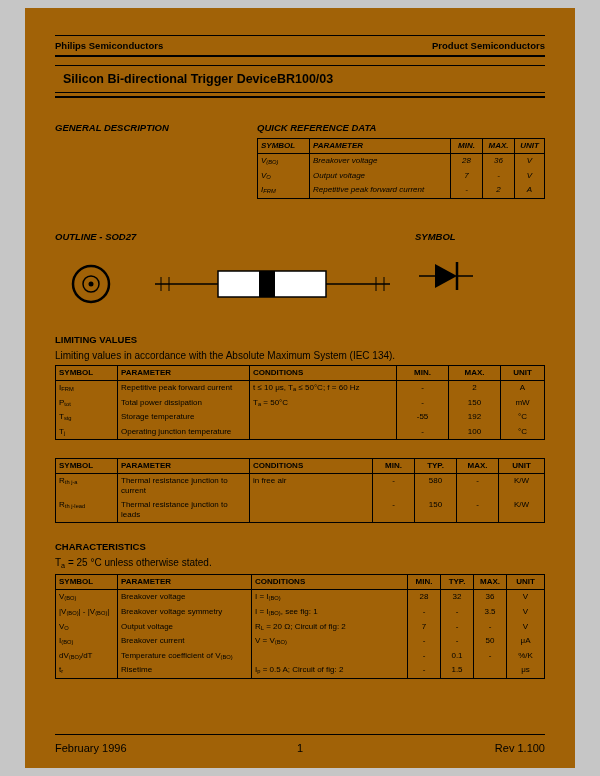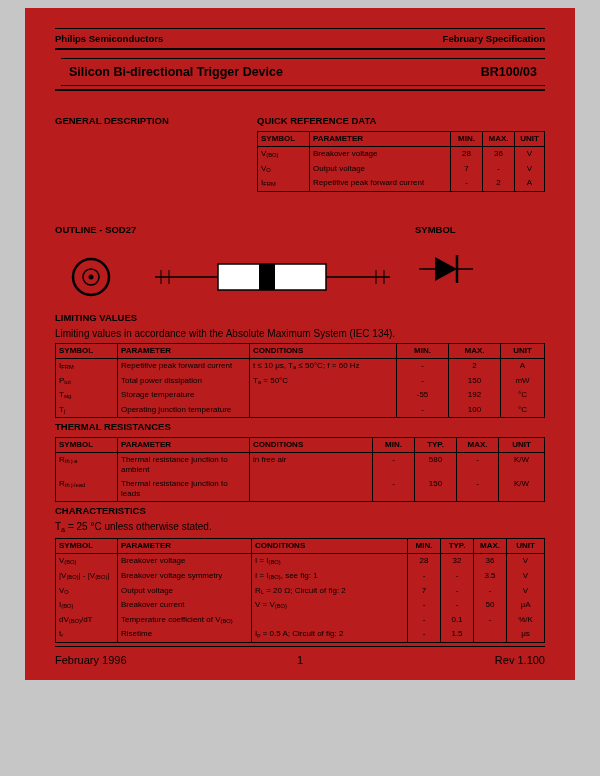--- a/index.html
+++ b/index.html
@@ -5,63 +5,63 @@
   * { box-sizing: border-box; }
   html, body { margin: 0; padding: 0; }
   body {
     width: 600px; height: 776px;
     background: #c6c6c6;
     font-family: "Liberation Sans", sans-serif;
     color: #000;
   }
   .page {
     position: absolute; left: 25px; top: 8px;
-    width: 550px; height: 672px;
-    background: #b91c1c;
-    padding: 20px 30px 14px 30px;
+    width: 550px; height: 760px;
+    background: #a16207;
+    padding: 27px 30px 14px 30px;
     overflow: hidden;
   }
   .rule-thin  { border-top: 1px solid #000; }
   .rule-med   { border-top: 2px solid #000; }
 
   .pg-header {
     display: flex; justify-content: space-between;
     font-size: 9.5px; font-weight: bold;
     padding: 4px 0 4px 0;
   }
   .title-bar {
     margin-top: 8px;
     border-top: 1px solid #000;
     border-bottom: 1px solid #000;
     padding: 6px 8px;
-    display: flex; justify-content: space-between;
-    font-size: 12.5px; font-weight: bold; margin-left: 6px;
+    display: flex; justify-content: flex-start;
+    font-size: 12.5px; font-weight: bold;
   }
   .after-title { margin-top: 3px; }
 
   h3 {
     font-size: 9.5px; font-weight: bold;
     margin: 0 0 5px 0; padding: 0;
   }
   .note { font-size: 10px; margin: 0 0 4px 0; }
 
-  .two-col { display: flex; margin-top: 24px; }
+  .two-col { display: flex; margin-top: 24px; font-style: italic; }
   .col-left { width: 186px; flex: none; }
   .col-right { flex: 1; margin-left: 16px; }
   .col-left p {
     margin: 0; font-size: 8px; line-height: 1.35;
     text-align: justify;
   }
 
   .outline-row { margin-top: 32px; }
   .col-outline { flex: 1; }
   .col-symbol { width: 130px; flex: none; }
   .drawing { margin-top: 10px; display: block; }
 
-  .section { margin-top: 3px; }
+  .section { margin-top: 18px; }
 
   table {
     width: 100%;
     border-collapse: collapse;
     table-layout: fixed;
     border: 1px solid #000;
     font-size: 8px;
   }
   th, td {
     border-left: 1px solid #000;
@@ -97,21 +97,21 @@
   .footer .mid { position: absolute; left: 0; right: 0; text-align: center; }
 </style>
 </head>
 <body>
 
 <div class="page">
 
   <div class="rule-thin"></div>
   <div class="pg-header">
     <span>Philips Semiconductors</span>
-    <span>February Specification</span>
+    <span>Product Semiconductors</span>
   </div>
   <div class="rule-med"></div>
 
   <div class="title-bar">
     <span>Silicon Bi-directional Trigger Device</span>
     <span>BR100/03</span>
   </div>
   <div class="rule-med after-title"></div>
 
   <div class="two-col">
@@ -234,37 +234,36 @@
             <td></td>
             <td class="c">-</td>
             <td class="c">100</td>
             <td class="c">°C</td>
           </tr>
         </tbody>
     </table>
   </div>
 
   <div class="section">
-    <h3>THERMAL RESISTANCES</h3>
     <table class="t-th">
       <thead>
           <tr>
             <th>SYMBOL</th>
             <th>PARAMETER</th>
             <th>CONDITIONS</th>
             <th class="c">MIN.</th>
             <th class="c">TYP.</th>
             <th class="c">MAX.</th>
             <th class="c">UNIT</th>
           </tr>
         </thead>
         <tbody>
           <tr>
             <td>R<sub>th j-a</sub></td>
-            <td>Thermal resistance junction to ambient</td>
+            <td>Thermal resistance junction to current</td>
             <td>in free air</td>
             <td class="c">-</td>
             <td class="c">580</td>
             <td class="c">-</td>
             <td class="c">K/W</td>
           </tr>
           <tr>
             <td>R<sub>th j-lead</sub></td>
             <td>Thermal resistance junction to leads</td>
             <td></td>

